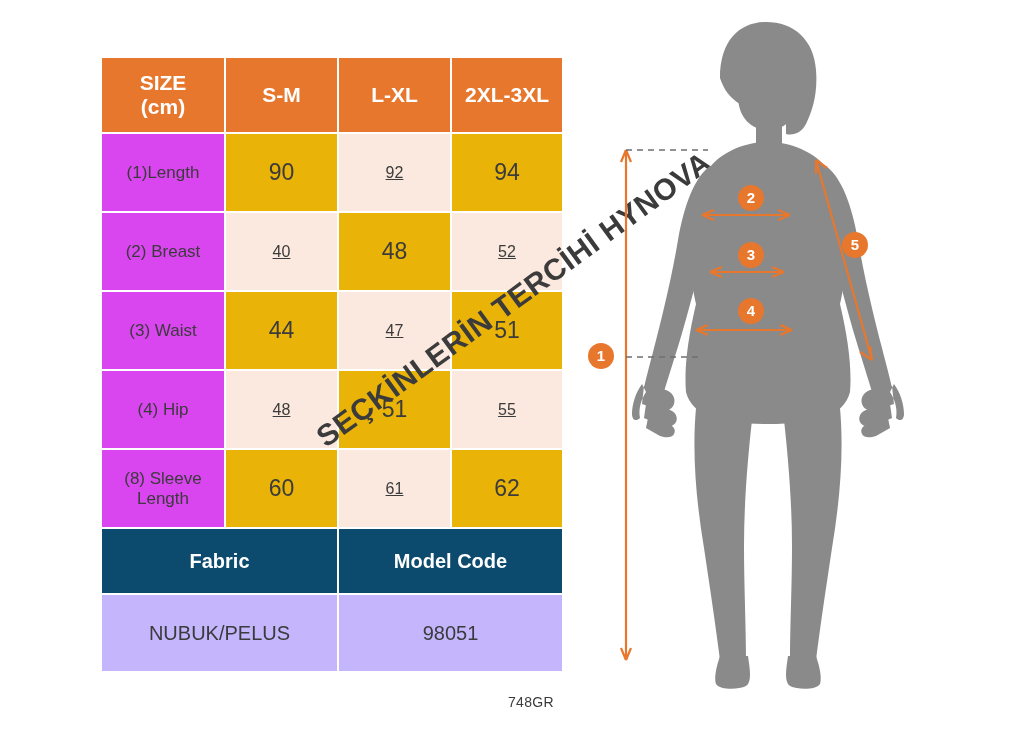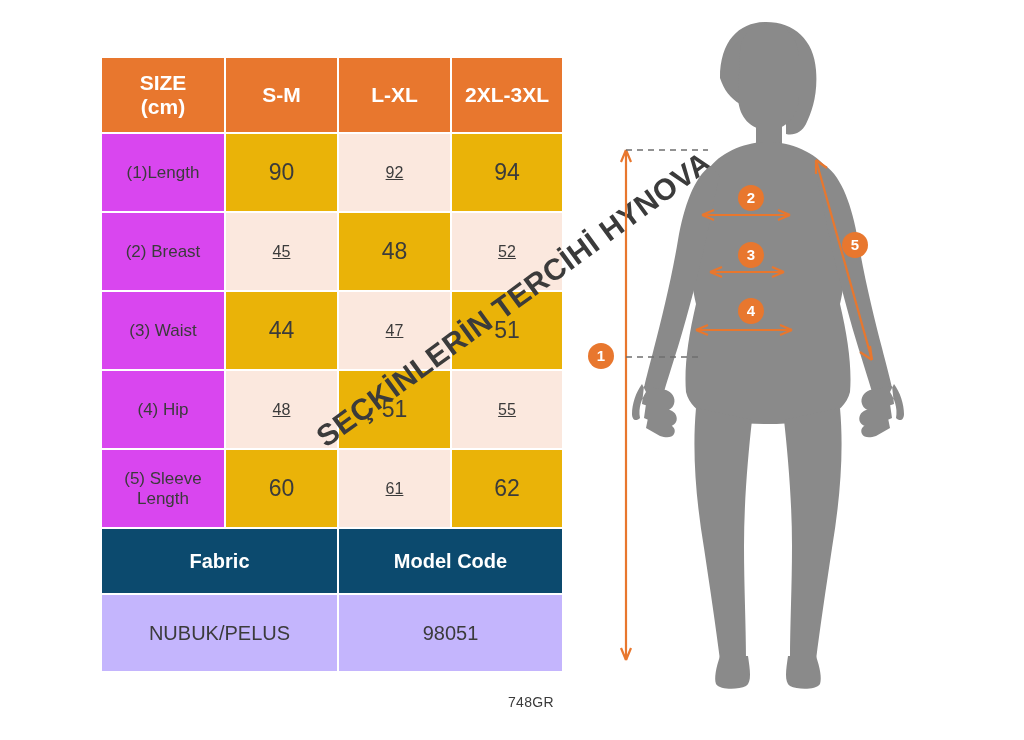--- a/index.html
+++ b/index.html
@@ -138,41 +138,41 @@
 
     <tr>
       <td class="row-label">(1)Length</td>
       <td class="val-a">90</td>
       <td class="val-b">92</td>
       <td class="val-c">94</td>
     </tr>
 
     <tr>
       <td class="row-label">(2) Breast</td>
-      <td class="val-b">45</td>
+      <td class="val-b">40</td>
       <td class="val-a">48</td>
       <td class="val-b">52</td>
     </tr>
 
     <tr>
       <td class="row-label">(3) Waist</td>
       <td class="val-a">44</td>
       <td class="val-b">47</td>
       <td class="val-c">51</td>
     </tr>
 
     <tr>
       <td class="row-label">(4) Hip</td>
       <td class="val-b">48</td>
       <td class="val-a">51</td>
       <td class="val-b">55</td>
     </tr>
 
     <tr>
-      <td class="row-label">(5) Sleeve Length</td>
+      <td class="row-label">(8) Sleeve Length</td>
       <td class="val-a">60</td>
       <td class="val-b">61</td>
       <td class="val-c">62</td>
     </tr>
 
     <tr>
       <td class="band" colspan="2">Fabric</td>
       <td class="band" colspan="2">Model Code</td>
     </tr>
 

